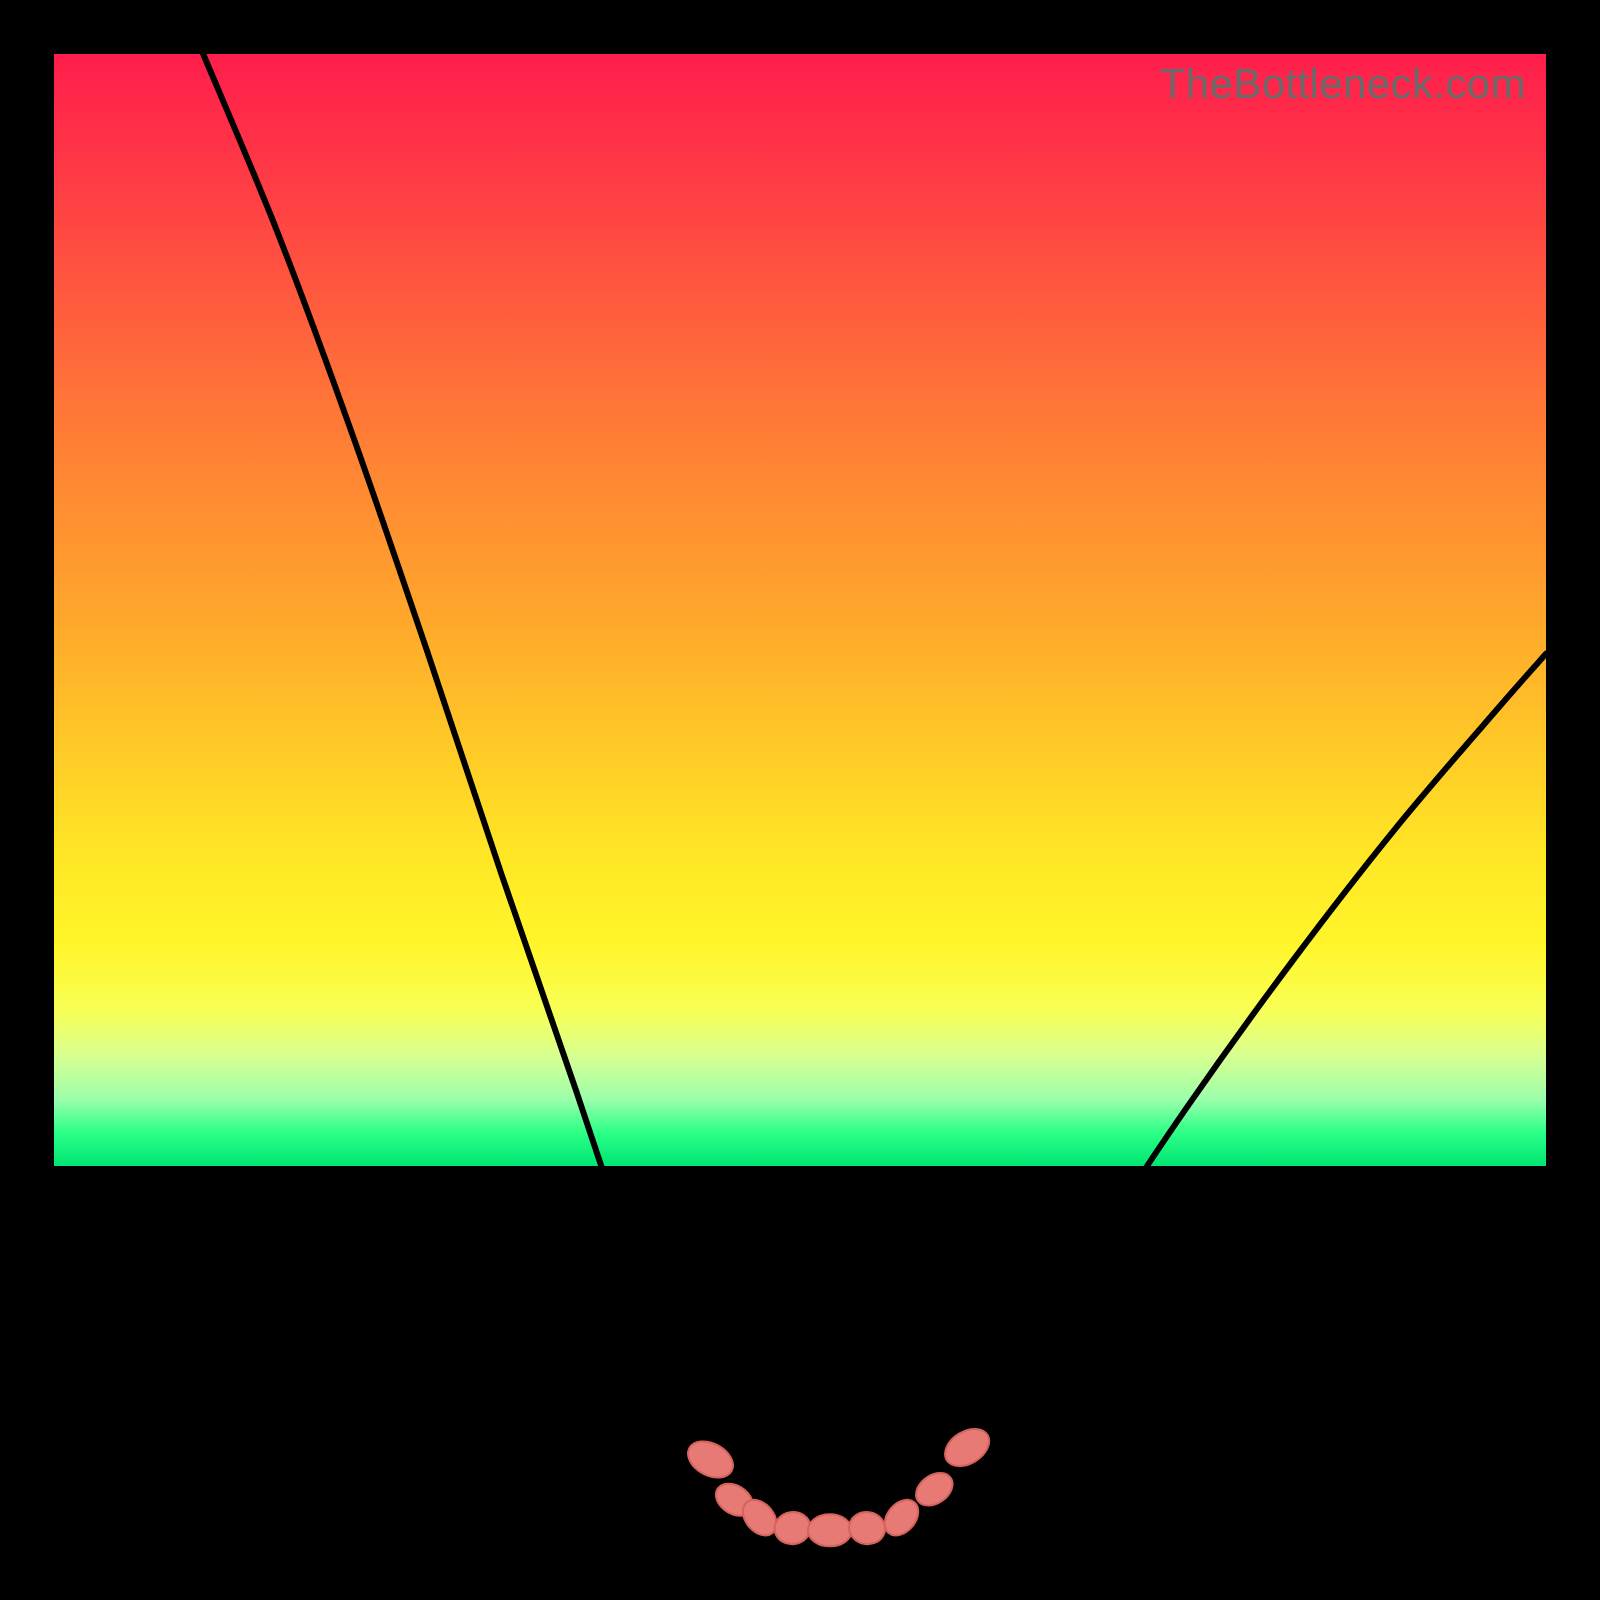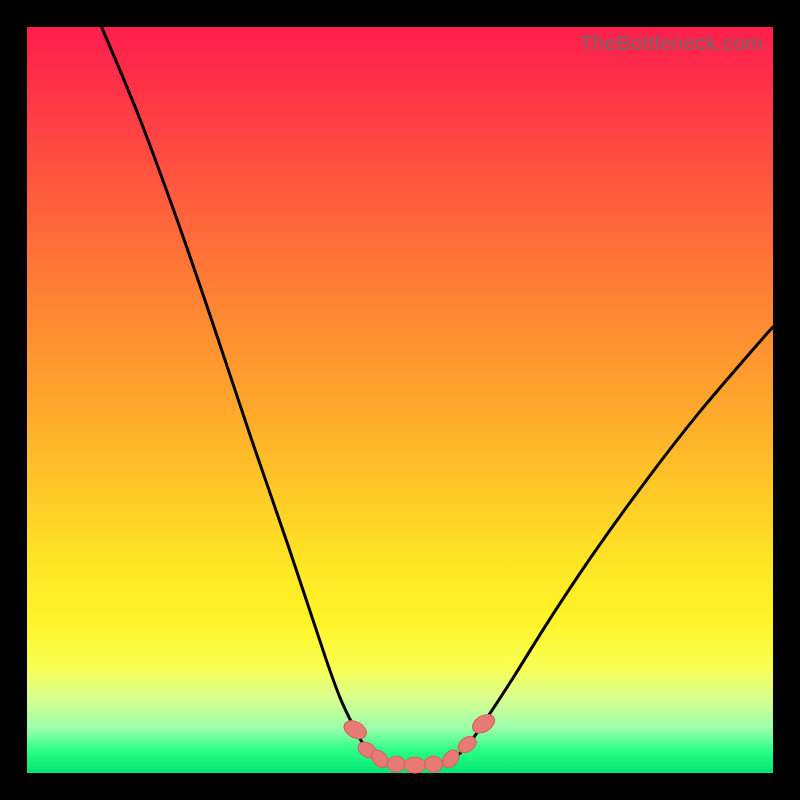--- a/index.html
+++ b/index.html
@@ -14,21 +14,21 @@
   .frame {
     position: absolute;
     inset: 0;
     background: #000;
   }
   .plot-area {
     position: absolute;
     left: 27px;
     top: 27px;
     width: 746px;
-    height: 746px;
+    height: 556px;
     
     background: linear-gradient(
       to bottom,
       #ff1e4c 0%,
       #ff3247 8%,
       #ff5a3e 22%,
       #ff8234 36%,
       #ffa52c 50%,
       #ffc827 62%,
       #ffe625 72%,

